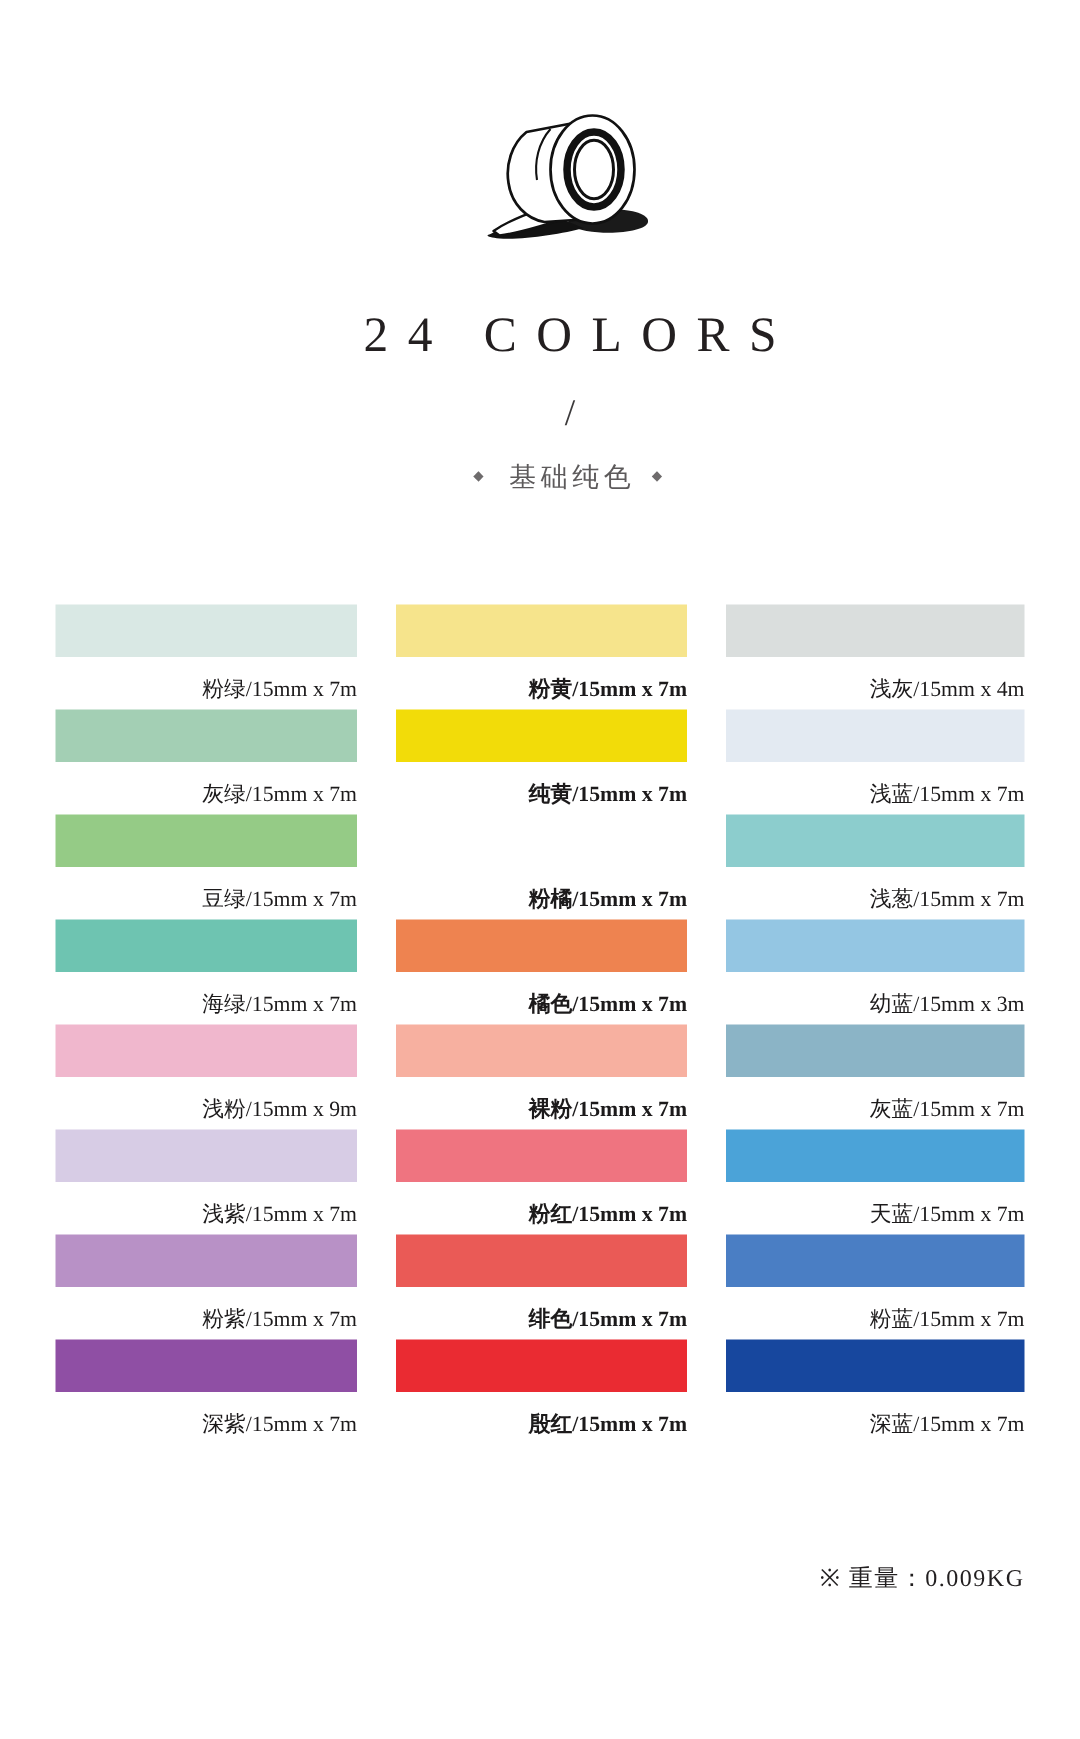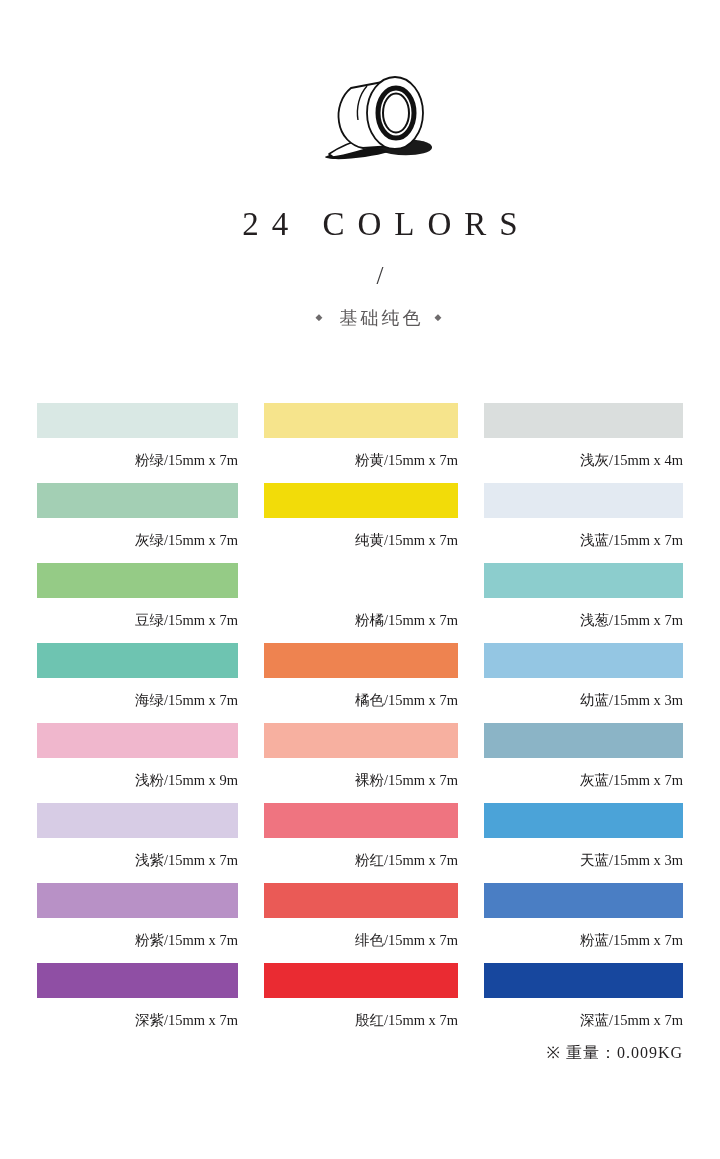--- a/index.html
+++ b/index.html
@@ -73,23 +73,23 @@
     position: absolute;
     left: 37px;
     top: 403px;
     width: 646px;
     display: grid;
     grid-template-columns: 201px 1fr 199px;
     column-gap: 24px;
     row-gap: 0;
   }
   .swatch-cell {
-    height: 80px;
-  }
-  .swatch-cell.col-mid { width: 194px; margin: 0 auto; }
+    height: 70px;
+  }
+  .swatch-cell.col-mid { width: 194px; margin: 0 auto; font-weight: bold; }
   .swatch-chip {
     width: 100%;
     height: 35px;
     display: block;
   }
   .swatch-label {
     display: block;
     text-align: right;
     font-family: "Liberation Serif", serif;
     font-size: 14.5px;
@@ -211,21 +211,21 @@
     <div class="swatch-cell">
       <span class="swatch-chip" style="background: rgb(215, 204, 229);"></span>
       <span class="swatch-label">浅紫/15mm x 7m</span>
     </div>
     <div class="swatch-cell col-mid">
       <span class="swatch-chip" style="background: rgb(239, 116, 128);"></span>
       <span class="swatch-label">粉红/15mm x 7m</span>
     </div>
     <div class="swatch-cell">
       <span class="swatch-chip" style="background: rgb(75, 163, 216);"></span>
-      <span class="swatch-label">天蓝/15mm x 3m</span>
+      <span class="swatch-label">天蓝/15mm x 7m</span>
     </div>
     <div class="swatch-cell">
       <span class="swatch-chip" style="background: rgb(184, 145, 198);"></span>
       <span class="swatch-label">粉紫/15mm x 7m</span>
     </div>
     <div class="swatch-cell col-mid">
       <span class="swatch-chip" style="background: rgb(234, 90, 86);"></span>
       <span class="swatch-label">绯色/15mm x 7m</span>
     </div>
     <div class="swatch-cell">

